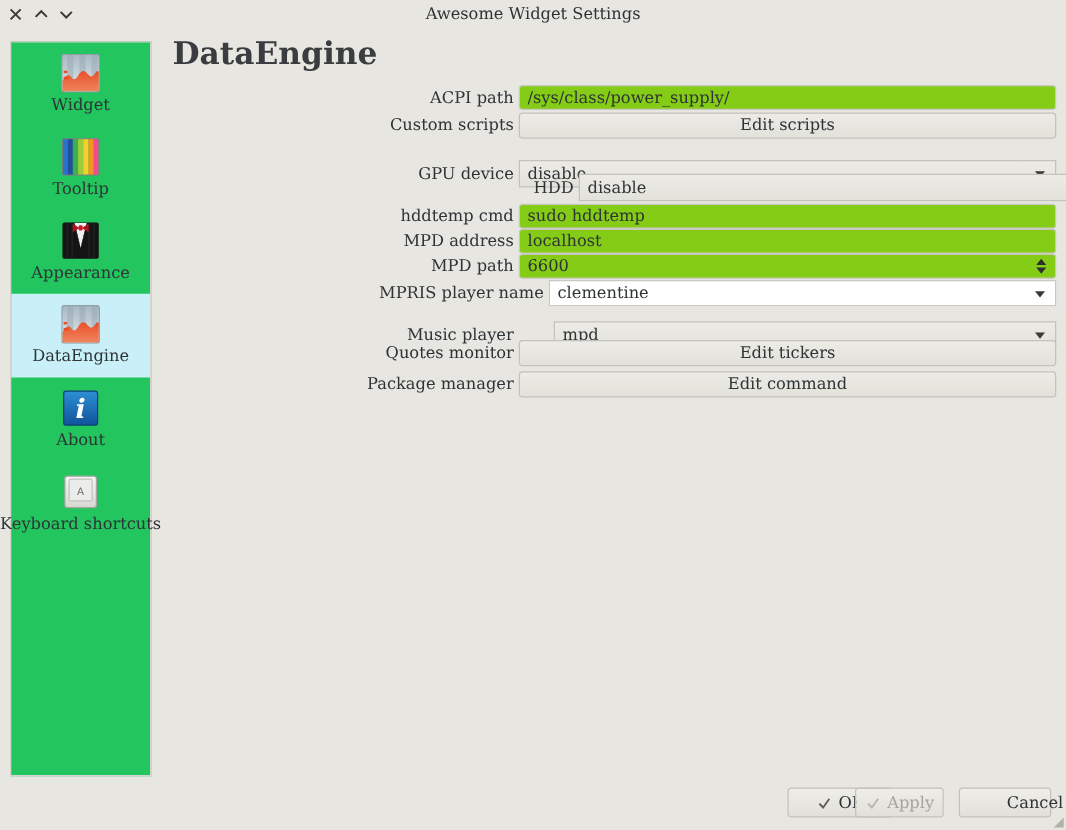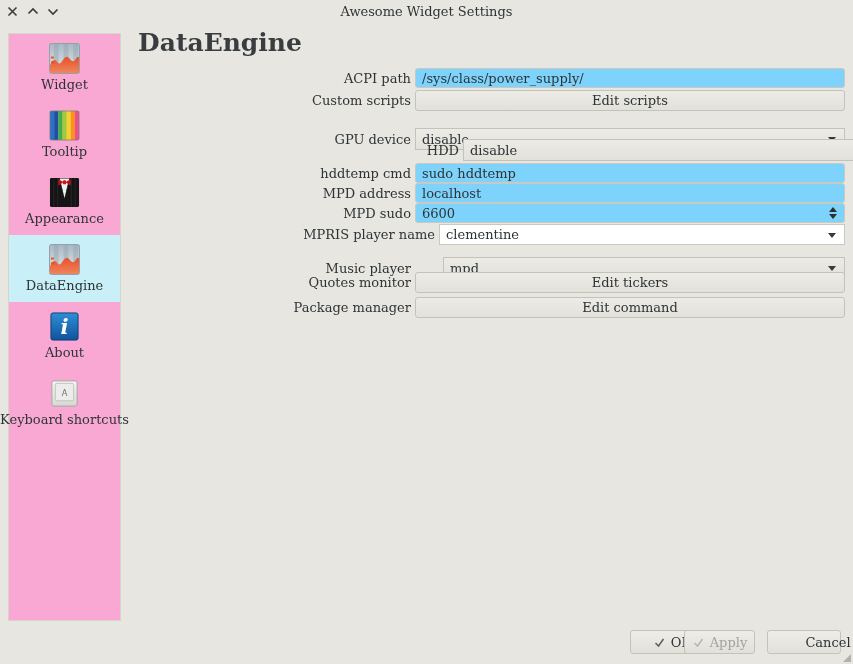--- a/index.html
+++ b/index.html
@@ -14,21 +14,21 @@
 
   
   .topbar { position:absolute; left:0; top:0; width:853px; height:24px; }
   .win-controls { position:absolute; left:6px; top:5px; display:flex; gap:7px; }
   .win-btn { width:13px; height:13px; display:flex; align-items:center; justify-content:center; cursor:default; }
   .win-title { position:absolute; left:0; right:0; top:4px; text-align:center; font-size:13px; color:#2e3436; }
 
   
   .sidebar {
     position:absolute; left:8px; top:33px; width:113px; height:588px;
-    background:#f9a8d4; border:1px solid #d6d5cd;
+    background:#22c55e; border:1px solid #d6d5cd;
   }
   .side-item {
     width:100%; height:67px;
     display:flex; flex-direction:column; align-items:center; justify-content:center;
     gap:3px; cursor:default;
   }
   .side-item.selected { background:#c9f0f8; }
   .side-item .s-icon { width:31px; height:31px; }
   .side-item .s-label { font-size:13px; color:#2e3436; white-space:nowrap; }
 
@@ -43,21 +43,21 @@
     display:flex; align-items:center;
   }
   .f-label {
     width:415px; text-align:right; padding-right:4px;
     font-size:13px; color:#2e3436; white-space:nowrap;
   }
   .field { position:relative; flex:1; height:100%; font-size:13px; }
 
   .txt-input {
     width:100%; height:100%;
-    background:#7dd3fc; border:1px solid #c9c8c1; border-radius:3px;
+    background:#84cc16; border:1px solid #c9c8c1; border-radius:3px;
     padding:0 6px; font-family:inherit; font-size:13px; color:#2e3436;
     outline:none;
   }
   .btn-field {
     width:100%; height:100%;
     background:linear-gradient(#ecebe5,#e2e1da);
     border:1px solid #c3c2bb; border-radius:3px;
     display:flex; align-items:center; justify-content:center;
     font-size:13px; color:#2e3436; cursor:default;
   }
@@ -269,21 +269,21 @@
 </div>
 
 <div class="form-row" style="top:183px;height:20px;">
   <div class="f-label">MPD address</div>
   <div class="field">
     <input class="txt-input" type="text" value="localhost" style="">
   </div>
 </div>
 
 <div class="form-row" style="top:203px;height:20px;">
-  <div class="f-label">MPD sudo</div>
+  <div class="f-label">MPD path</div>
   <div class="field">
     <input class="txt-input" type="text" value="6600" style="">
     <span class="spin-arrows">
       <span class="spin-up"></span>
         <span class="spin-dn"></span>
     </span>
   </div>
 </div>
 
 <div class="form-row" style="top:224px;height:21px;padding-left:24px;">

